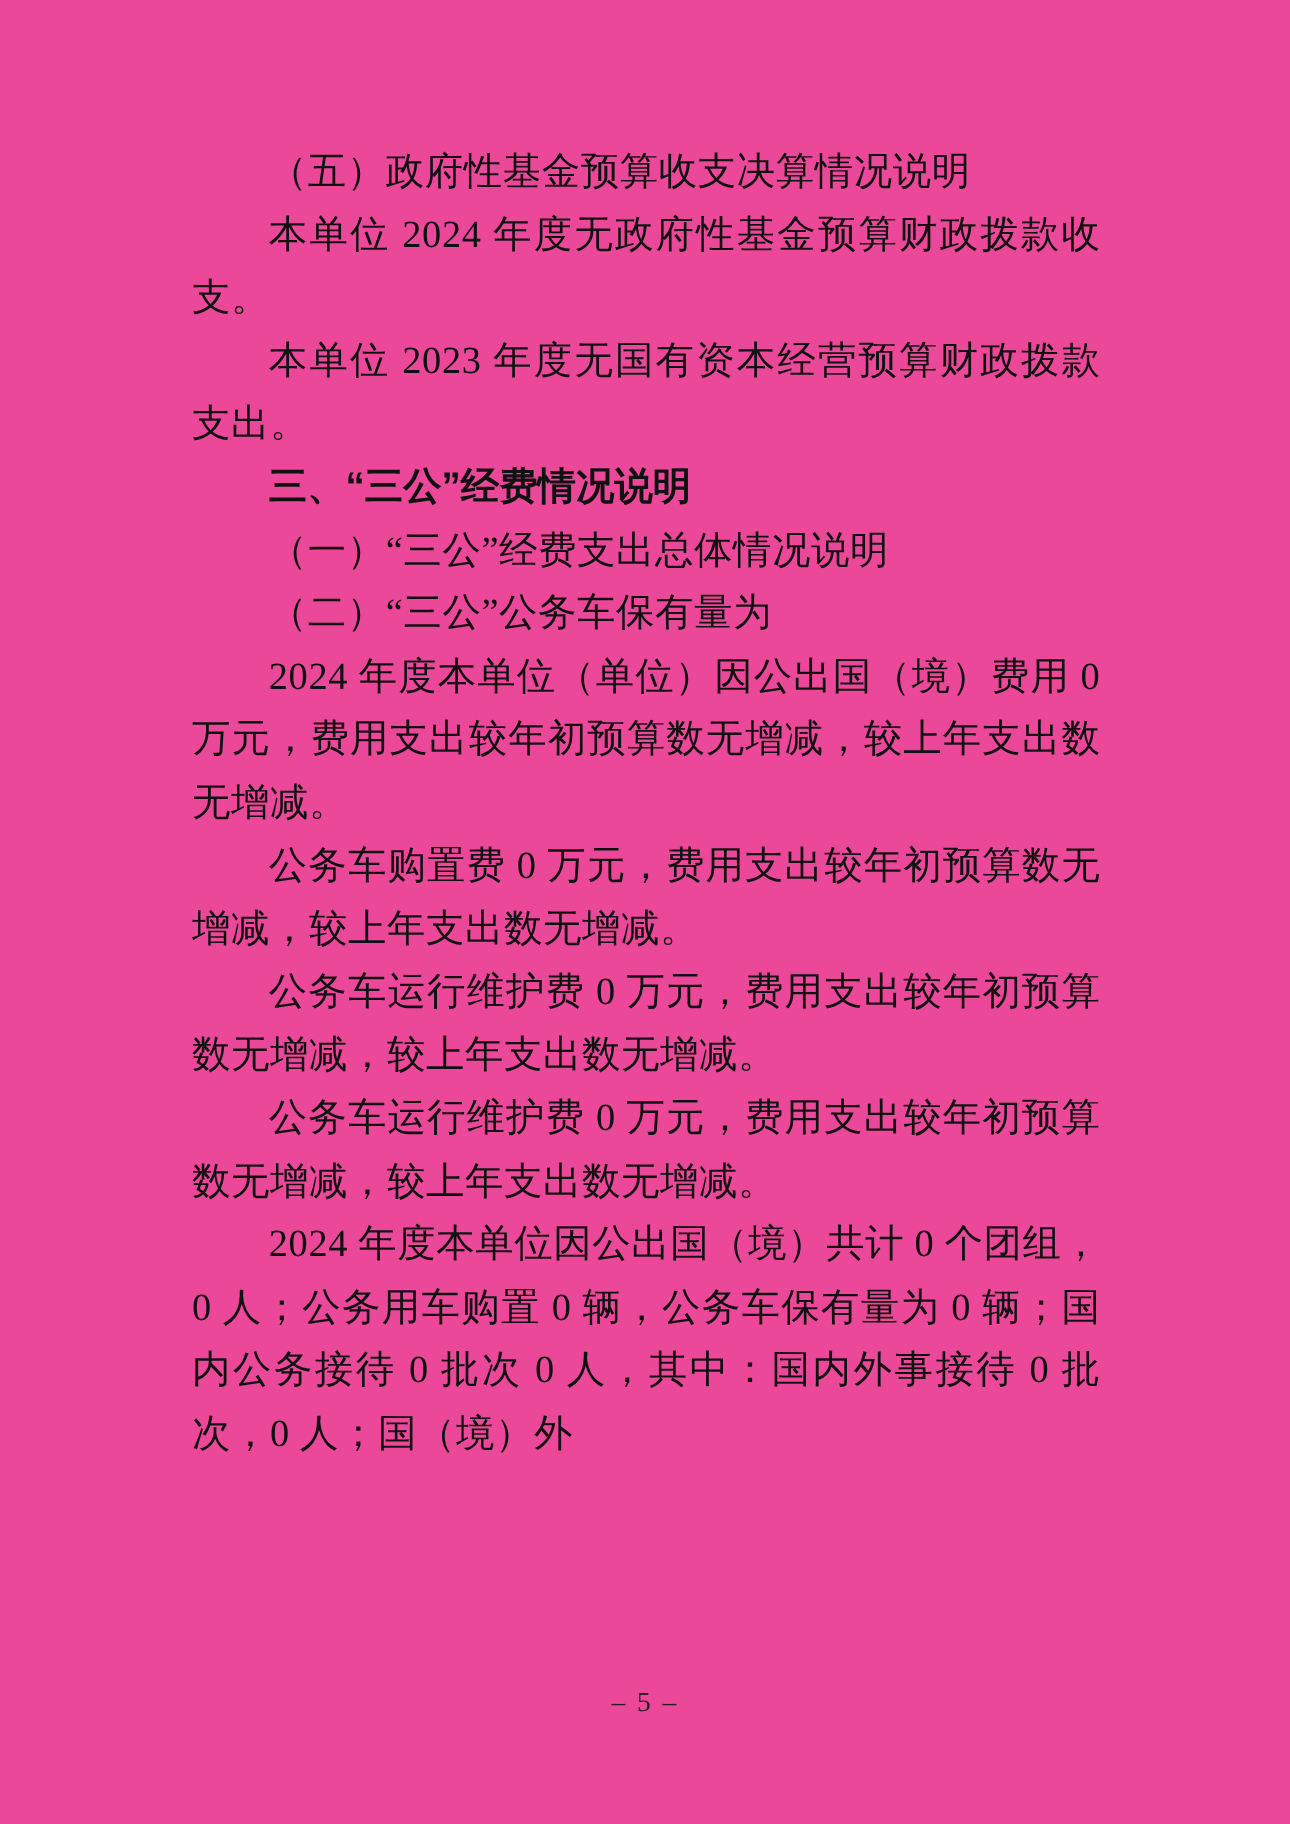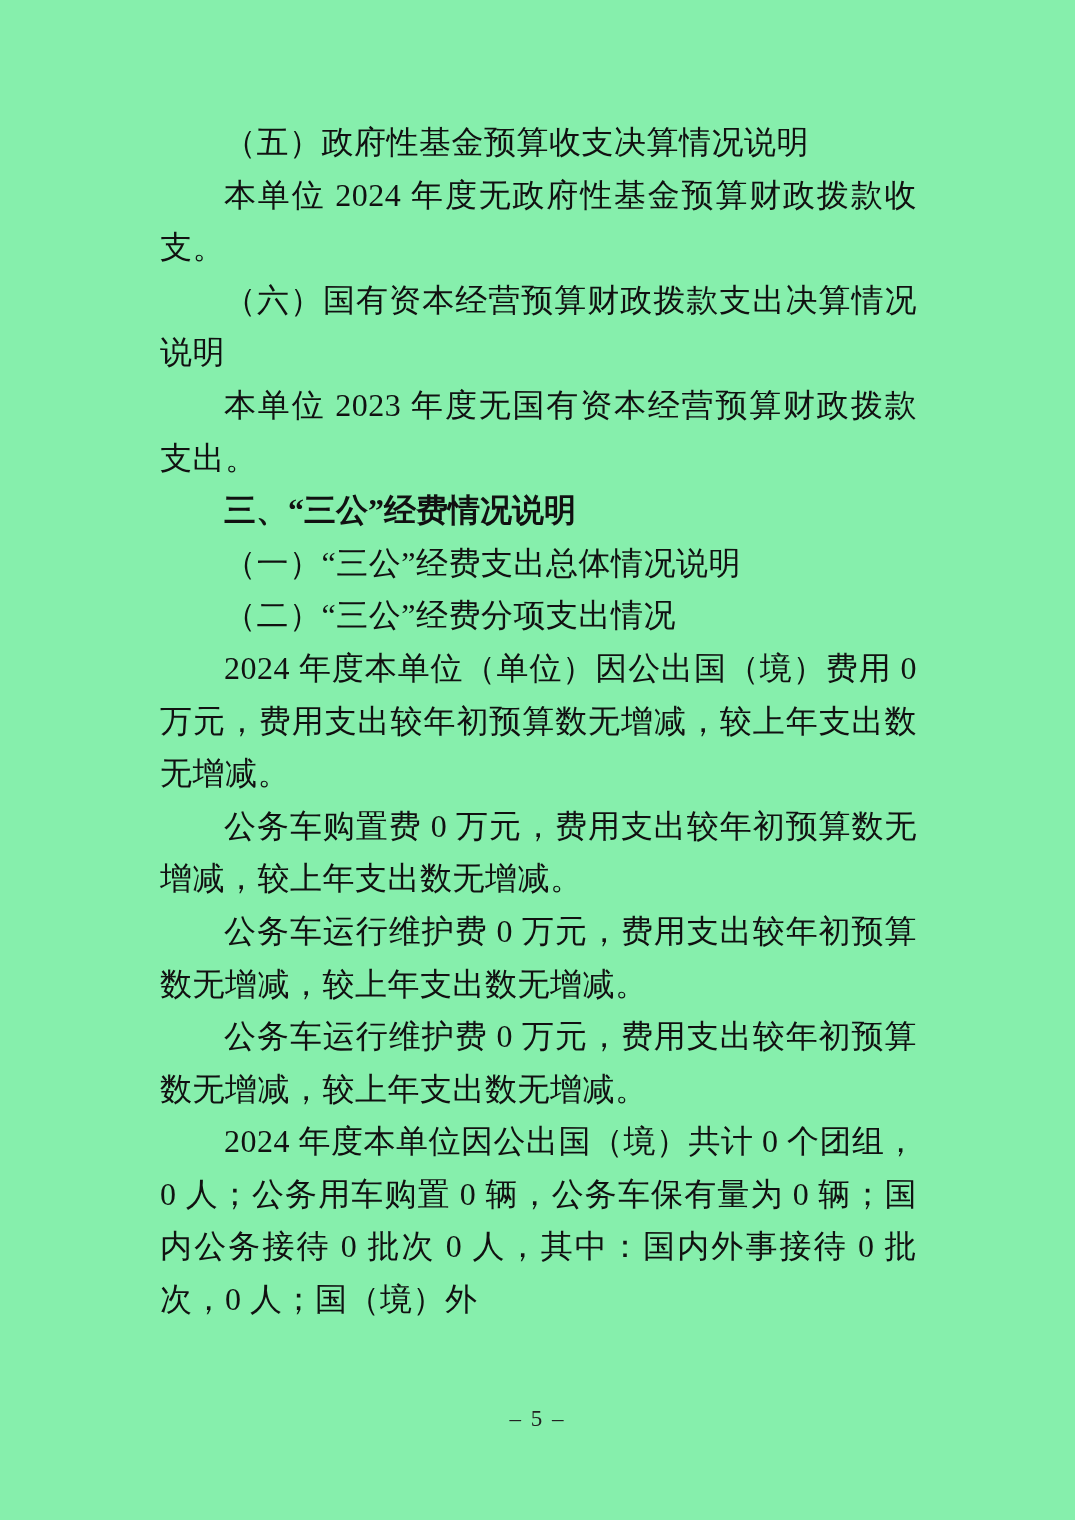--- a/index.html
+++ b/index.html
@@ -9,39 +9,39 @@
     background: #ffffff;
     position: relative;
     font-family: "Liberation Serif", "DejaVu Serif", serif;
     color: #111111;
     overflow: hidden;
   }
   .page {
     position: absolute;
     left: 0; top: 0;
     width: 1075px; height: 1520px;
-    background: #86efac;
+    background: #ec4899;
   }
   .content {
     position: absolute;
     left: 160px;
     top: 116px;
     width: 757px;
     font-size: 32px;
     line-height: 52.6px;
     text-align: justify;
     text-justify: inter-ideograph;
     letter-spacing: 0.5px;
   }
   .content p {
     margin: 0;
     text-indent: 2em;
   }
   .content p.heading {
-    font-family: Liberation Serif, serif;
+    font-family: Liberation Sans, sans-serif;
     font-weight: bold;
     letter-spacing: 0px;
   }
   .footer {
     position: absolute;
     left: 0;
     top: 1404px;
     width: 1075px;
     text-align: center;
     font-size: 23px;
@@ -51,25 +51,24 @@
   }
 </style>
 </head>
 <body>
 
 <div class="page">
 
   <div class="content">
     <p class="subheading">（五）政府性基金预算收支决算情况说明</p>
     <p class="body">本单位 2024 年度无政府性基金预算财政拨款收支。</p>
-    <p class="subheading">（六）国有资本经营预算财政拨款支出决算情况说明</p>
     <p class="body">本单位 2023 年度无国有资本经营预算财政拨款支出。</p>
     <p class="heading">三、“三公”经费情况说明</p>
     <p class="subheading">（一）“三公”经费支出总体情况说明</p>
-    <p class="subheading">（二）“三公”经费分项支出情况</p>
+    <p class="subheading">（二）“三公”公务车保有量为</p>
     <p class="body">2024 年度本单位（单位）因公出国（境）费用 0 万元，费用支出较年初预算数无增减，较上年支出数无增减。</p>
     <p class="body">公务车购置费 0 万元，费用支出较年初预算数无增减，较上年支出数无增减。</p>
     <p class="body">公务车运行维护费 0 万元，费用支出较年初预算数无增减，较上年支出数无增减。</p>
     <p class="body">公务车运行维护费 0 万元，费用支出较年初预算数无增减，较上年支出数无增减。</p>
     <p class="body">2024 年度本单位因公出国（境）共计 0 个团组，0 人；公务用车购置 0 辆，公务车保有量为 0 辆；国内公务接待 0 批次 0 人，其中：国内外事接待 0 批次，0 人；国（境）外</p>
   </div>
 
   <div class="footer">– 5 –</div>
 
 </div>

